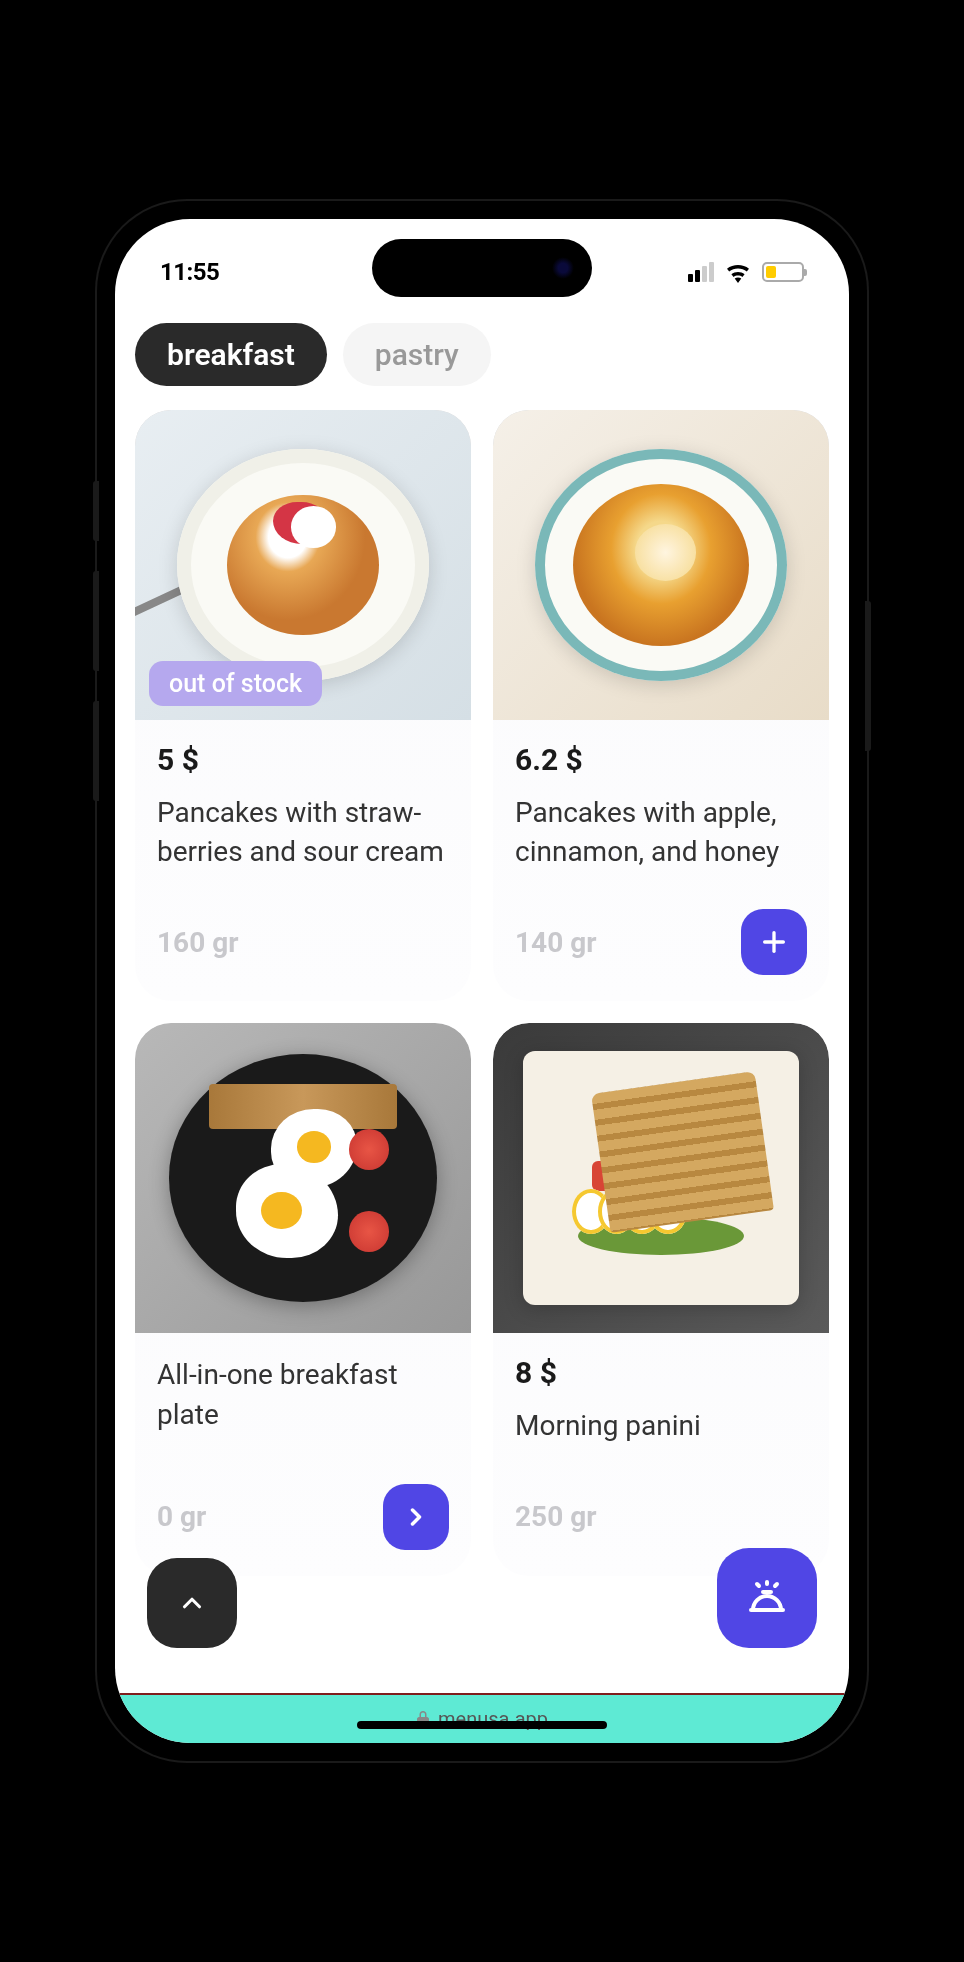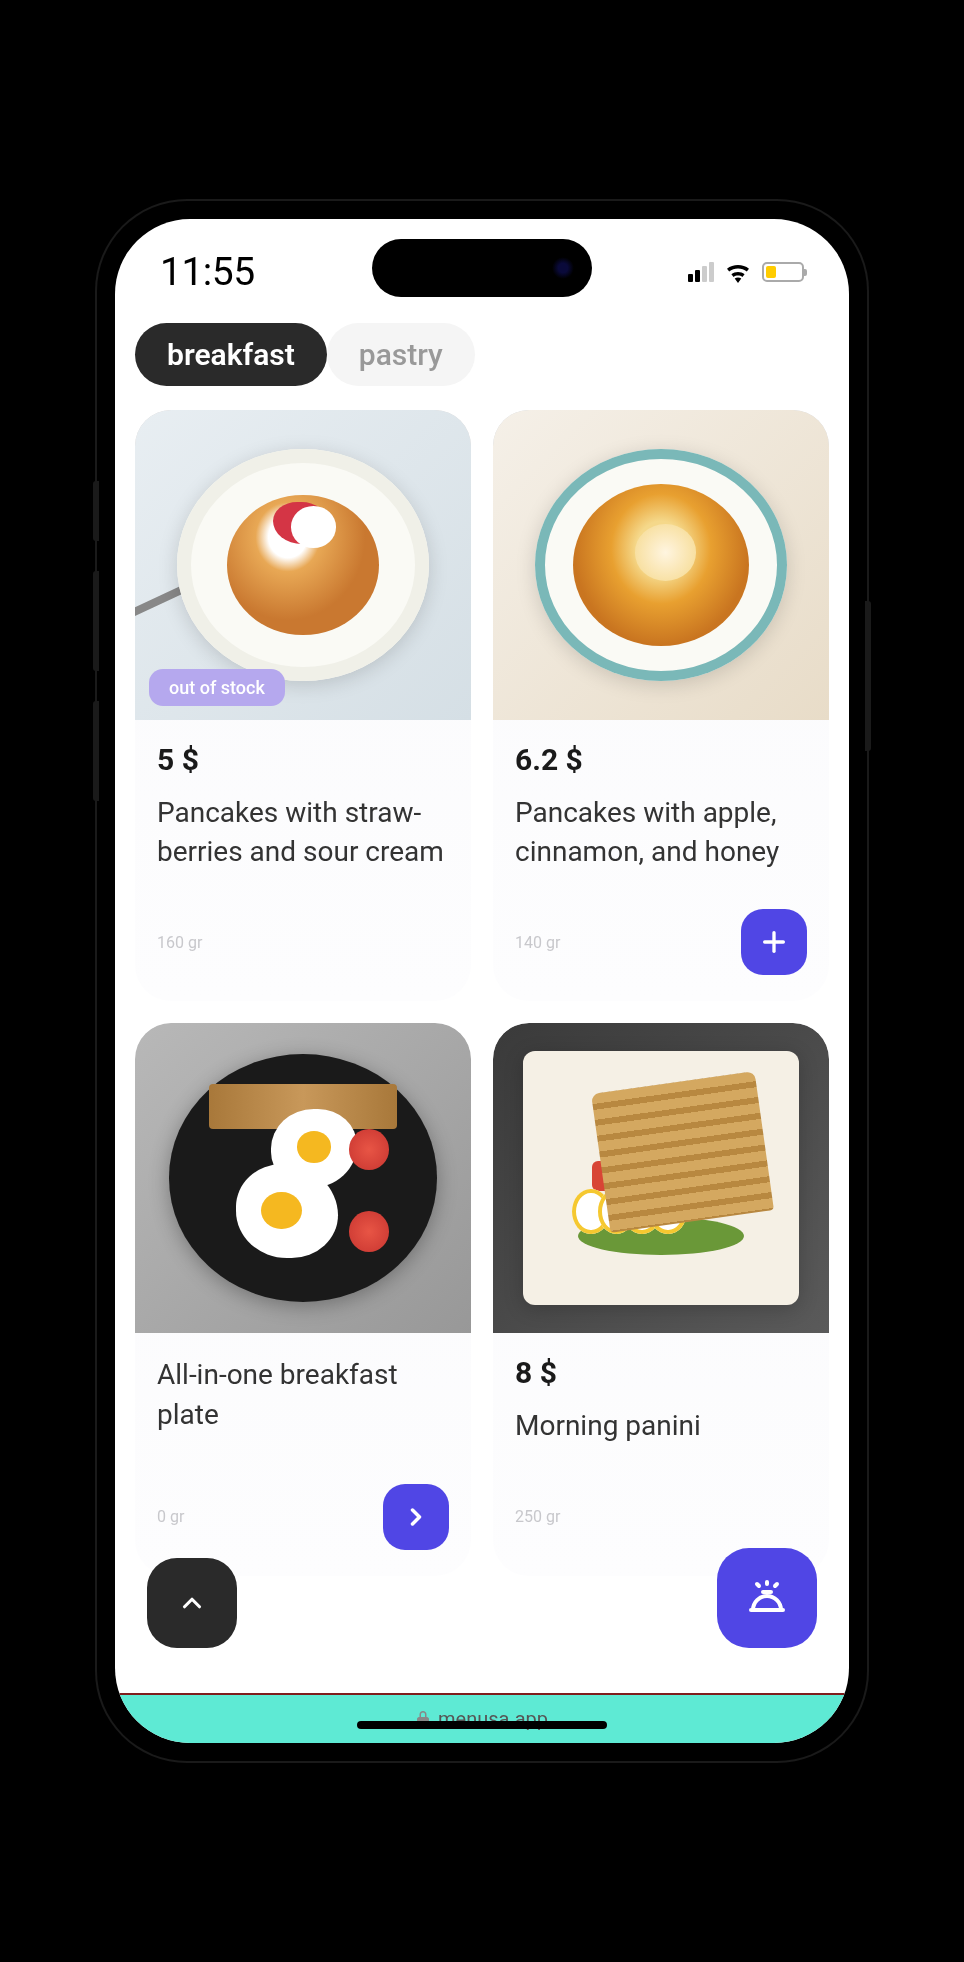--- a/index.html
+++ b/index.html
@@ -58,21 +58,21 @@
 }
 
 .status-bar {
   height: 90px;
   display: flex;
   justify-content: space-between;
   align-items: center;
   padding: 0 45px;
   padding-top: 15px;
 }
-.status-time { font-size: 39px; font-weight: 400; letter-spacing: -0.5px; }
+.status-time { font-size: 24px; font-weight: 700; letter-spacing: -0.5px; }
 .status-icons { display: flex; align-items: center; gap: 10px; }
 
 .signal-icon { display: flex; align-items: flex-end; gap: 2px; height: 20px; }
 .signal-bar { width: 5px; border-radius: 1px; }
 .signal-bar:nth-child(1) { height: 8px; background: #000; }
 .signal-bar:nth-child(2) { height: 12px; background: #000; }
 .signal-bar:nth-child(3) { height: 16px; background: #ccc; }
 .signal-bar:nth-child(4) { height: 20px; background: #ccc; }
 
 .wifi-icon { width: 28px; height: 22px; }
@@ -81,20 +81,21 @@
 .battery-fill { height: 100%; width: 30%; background: #ffcc00; border-radius: 2px; }
 
 .content {
   flex: 1;
   overflow: hidden;
   padding: 0 20px;
 }
 
 .tabs {
   display: flex;
+  gap: 16px;
   padding: 14px 0 24px 0;
 }
 .tab {
   padding: 14px 32px;
   border-radius: 50px;
   font-size: 30px;
   font-weight: 500;
   background: #f5f5f5;
   color: #999;
   cursor: pointer;
@@ -145,33 +146,34 @@
   font-weight: 400;
 }
 .card-footer {
   display: flex;
   justify-content: space-between;
   align-items: center;
   margin-top: 38px;
   min-height: 66px;
 }
 .card-weight {
-  font-size: 16px;
+  font-size: 28px;
   color: #c8c8cc;
+  font-weight: bold;
 }
 
 .badge {
   position: absolute;
   bottom: 14px;
   left: 14px;
   background: #b5a8ee;
   color: #fff;
   padding: 8px 20px;
   border-radius: 14px;
-  font-size: 18px;
+  font-size: 25px;
   font-weight: 500;
 }
 
 .add-btn {
   width: 66px;
   height: 66px;
   border-radius: 22px;
   background: #5046e5;
   display: flex;
   align-items: center;

